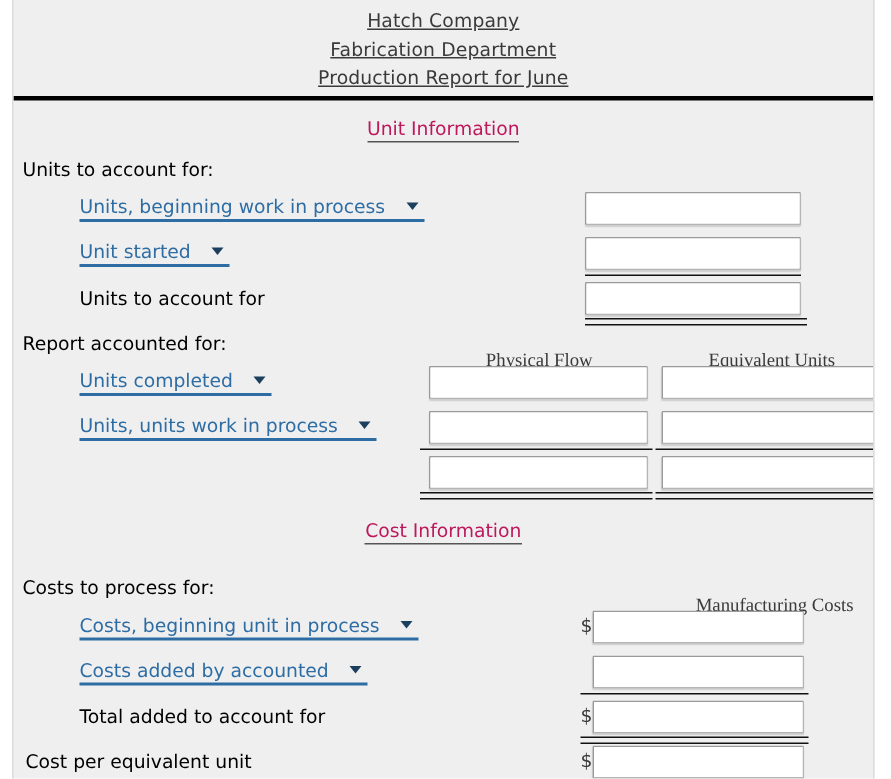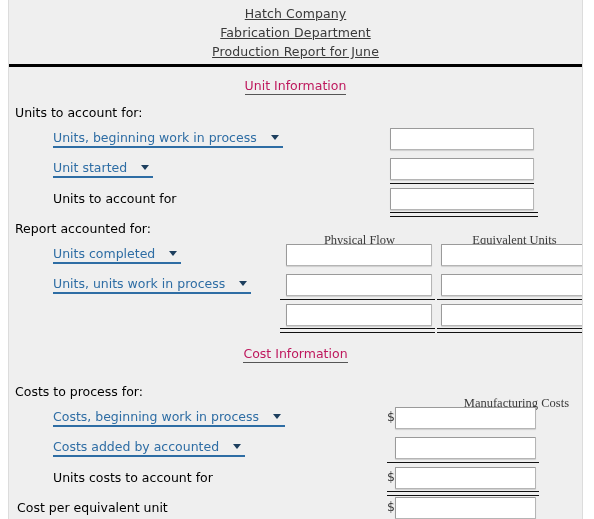--- a/index.html
+++ b/index.html
@@ -232,38 +232,38 @@
     <span>Cost Information</span>
   </div>
 
   <div class="row tight">
     <div class="lbl l0">Costs to process for:</div>
     <div class="colhead" style="left:380px; width:160px; text-align:right;margin-left:20px;">Manufacturing Costs</div>
   </div>
 
   <div class="row">
     <div class="dd">
-      <span class="dd-text">Costs, beginning work in process</span>
+      <span class="dd-text">Costs, beginning unit in process</span>
       <span class="caret"></span>
     </div>
     <div class="dollar" style="left:378px;">$</div>
     <input class="tbox" style="left: 386px; top: 1px; width: 141px;" type="text" value="">
   </div>
 
   <div class="row">
     <div class="dd">
       <span class="dd-text">Costs added by accounted</span>
       <span class="caret"></span>
     </div>
     <input class="tbox" style="left: 386px; top: 1px; width: 141px;" type="text" value="">
     <div class="rule-single" style="left:378px; top:26px; width:152px;"></div>
   </div>
 
   <div class="row">
-    <div class="lbl l1">Units costs to account for</div>
+    <div class="lbl l1">Total added to account for</div>
     <div class="dollar" style="left:378px;">$</div>
     <input class="tbox" style="left: 386px; top: 1px; width: 141px;" type="text" value="">
     <div class="rule-double" style="left:378px; top:25px; width:152px;"></div>
   </div>
 
   <div class="row">
     <div class="lbl l2">Cost per equivalent unit</div>
     <div class="dollar" style="left:378px;">$</div>
     <input class="tbox" style="left: 386px; top: 1px; width: 141px;" type="text" value="">
     <div class="rule-double" style="left:378px; top:25px; width:152px;"></div>

